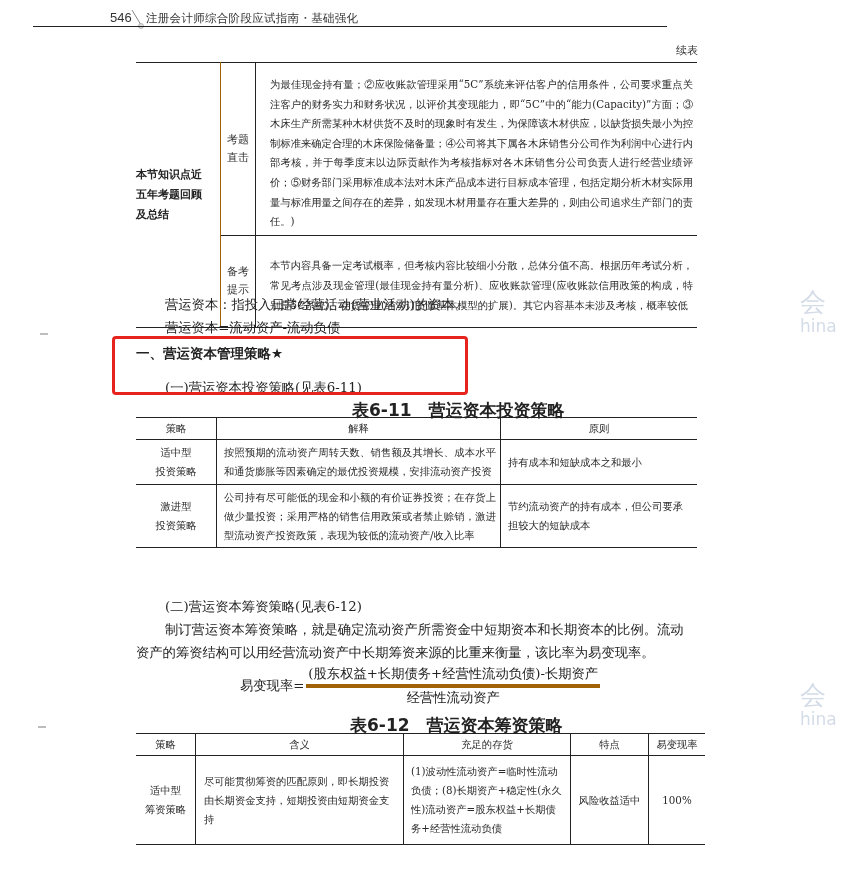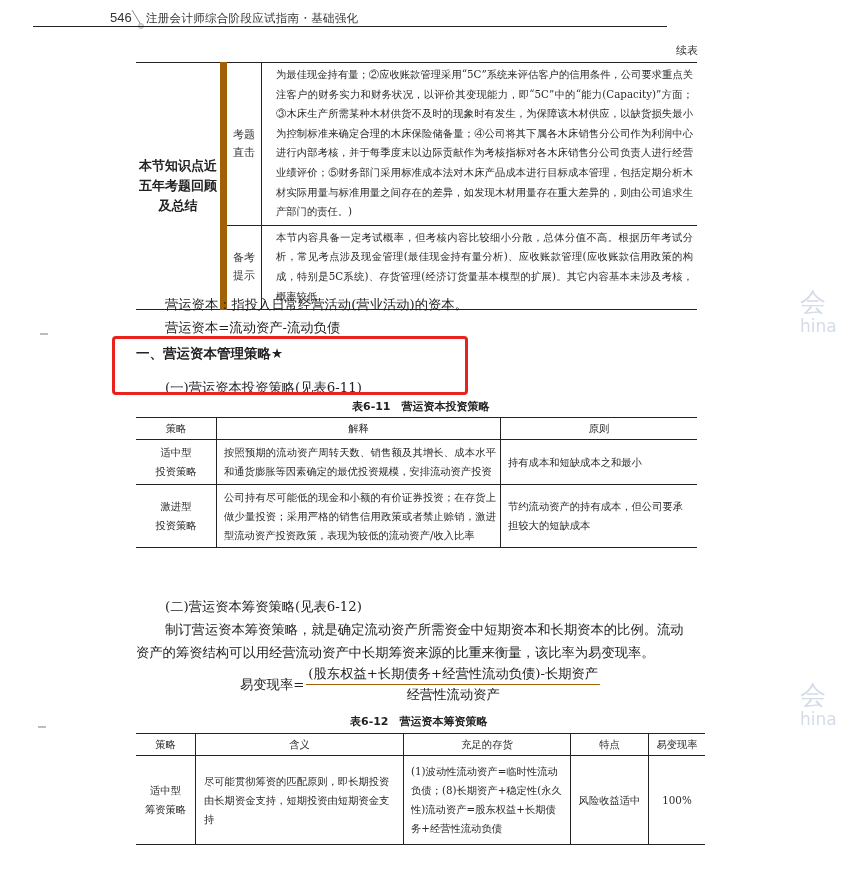--- a/index.html
+++ b/index.html
@@ -7,54 +7,54 @@
          font-family: "DejaVu Serif", "Liberation Serif", serif; color: #222; }
   .abs { position: absolute; }
   .hdr-num { left: 110px; top: 10px; font-family: "Liberation Sans", sans-serif; font-size: 13px; color: #333; }
   .hdr-slash { left: 130px; top: 8px; width: 14px; height: 22px; }
   .hdr-title { left: 146px; top: 11px; font-family: "DejaVu Sans", sans-serif; font-size: 11.5px; color: #333; letter-spacing: 0.3px; }
   .cont { left: 676px; top: 43px; font-size: 11px; color: #333; font-family: "DejaVu Sans", sans-serif; }
 
   table { border-collapse: collapse; }
   .t-top { left: 136px; top: 62px; width: 561px; font-size: 10.3px; line-height: 19.6px; }
   .t-top td { border-top: 1.5px solid #222; border-bottom: 1.5px solid #222; vertical-align: middle; padding: 0; }
-  .t-top td.c1 { width: 84px; text-align: center; font-weight: bold; font-family: "DejaVu Sans", sans-serif; font-size: 13px; line-height: 20px; border-right: 7px solid #a16207; }
+  .t-top td.c1 { width: 84px; text-align: left; font-weight: bold; font-family: "DejaVu Sans", sans-serif; font-size: 11px; line-height: 20px; border-right: 1px solid #a16207; }
   .t-top td.c2 { width: 34px; text-align: center; border-right: 1px solid #222; font-size: 11px; line-height: 18px; color: #333; }
-  .t-top td.c3 { padding: 2px 4px 3px 14px; text-align: justify; color: #2a2a2a; }
+  .t-top td.c3 { padding: 12px 4px 3px 14px; text-align: justify; color: #2a2a2a; }
   .t-top tr.r1 td.c3 { height: 143px; }
   .t-top tr.r2 td.c3 { height: 76px; }
   .t-top tr.r1 td { border-bottom: 1px solid #222; }
   .t-top tr.r2 td { border-top: 1px solid #222; }
 
   .para { font-size: 13.3px; color: #222; }
   .p1 { left: 165px; top: 296px; }
   .p2 { left: 165px; top: 319px; }
   .h1 { left: 136px; top: 345px; font-size: 13.5px; font-weight: bold; font-family: "DejaVu Sans", sans-serif; }
   .h2 { left: 165px; top: 369px; font-size: 13.3px; margin-top: 10px; }
   .redbox { left: 112px; top: 336px; width: 350px; height: 53px; border: 3px solid #e8231e; border-radius: 4px; }
 
-  .cap { font-size: 11px; font-weight: bold; font-family: "DejaVu Sans", sans-serif; color: #222; }
+  .cap { font-size: 17px; font-weight: bold; font-family: "DejaVu Sans", sans-serif; color: #222; }
   .cap1 { left: 352px; top: 399px; }
   .t611 { left: 136px; top: 417px; width: 561px; font-size: 10.3px; line-height: 19px; color: #2a2a2a; }
   .t611 th, .t611 td { border: 1px solid #222; padding: 0; vertical-align: middle; font-weight: normal; }
   .t611 tr > :first-child { border-left: none; }
   .t611 tr > :last-child { border-right: none; }
   .t611 tr:first-child th { border-top: 1.5px solid #222; height: 21px; }
   .t611 tr:last-child td { border-bottom: 1.5px solid #222; }
   .t611 .c1 { width: 80px; text-align: center; }
   .t611 .c2 { width: 272px; padding: 2px 4px 2px 7px; text-align: justify; }
   .t611 .c3 { padding: 2px 4px 2px 7px; }
   .t611 th.c2, .t611 th.c3 { text-align: center; padding: 0; }
 
   .p3 { left: 165px; top: 598px; font-size: 13.3px; }
   .p4 { left: 165px; top: 621px; font-size: 13.3px; }
   .p5 { left: 136px; top: 644px; font-size: 13.3px; }
   .formula { left: 240px; top: 665px; font-size: 13.3px; display: flex; align-items: center; justify-content: center; }
   .frac { display: inline-flex; flex-direction: column; align-items: center; margin-left: 2px; }
-  .num { border-bottom: 1px solid #a16207; padding: 0 2px 1px 2px; line-height: 18px; }
+  .num { border-bottom: 4px solid #a16207; padding: 0 2px 1px 2px; line-height: 18px; }
   .den { line-height: 19px; }
   .cap2 { left: 350px; top: 714px; }
 
   .t612 { left: 136px; top: 733px; width: 569px; font-size: 10.3px; line-height: 19px; color: #2a2a2a; }
   .t612 th, .t612 td { border: 1px solid #222; padding: 0; vertical-align: middle; font-weight: normal; }
   .t612 tr > :first-child { border-left: none; }
   .t612 tr > :last-child { border-right: none; }
   .t612 tr:first-child th { border-top: 1.5px solid #222; height: 21px; }
   .t612 tr:last-child td { border-bottom: 1.5px solid #222; height: 88px; }
   .t612 .c1 { width: 59px; text-align: center; }

